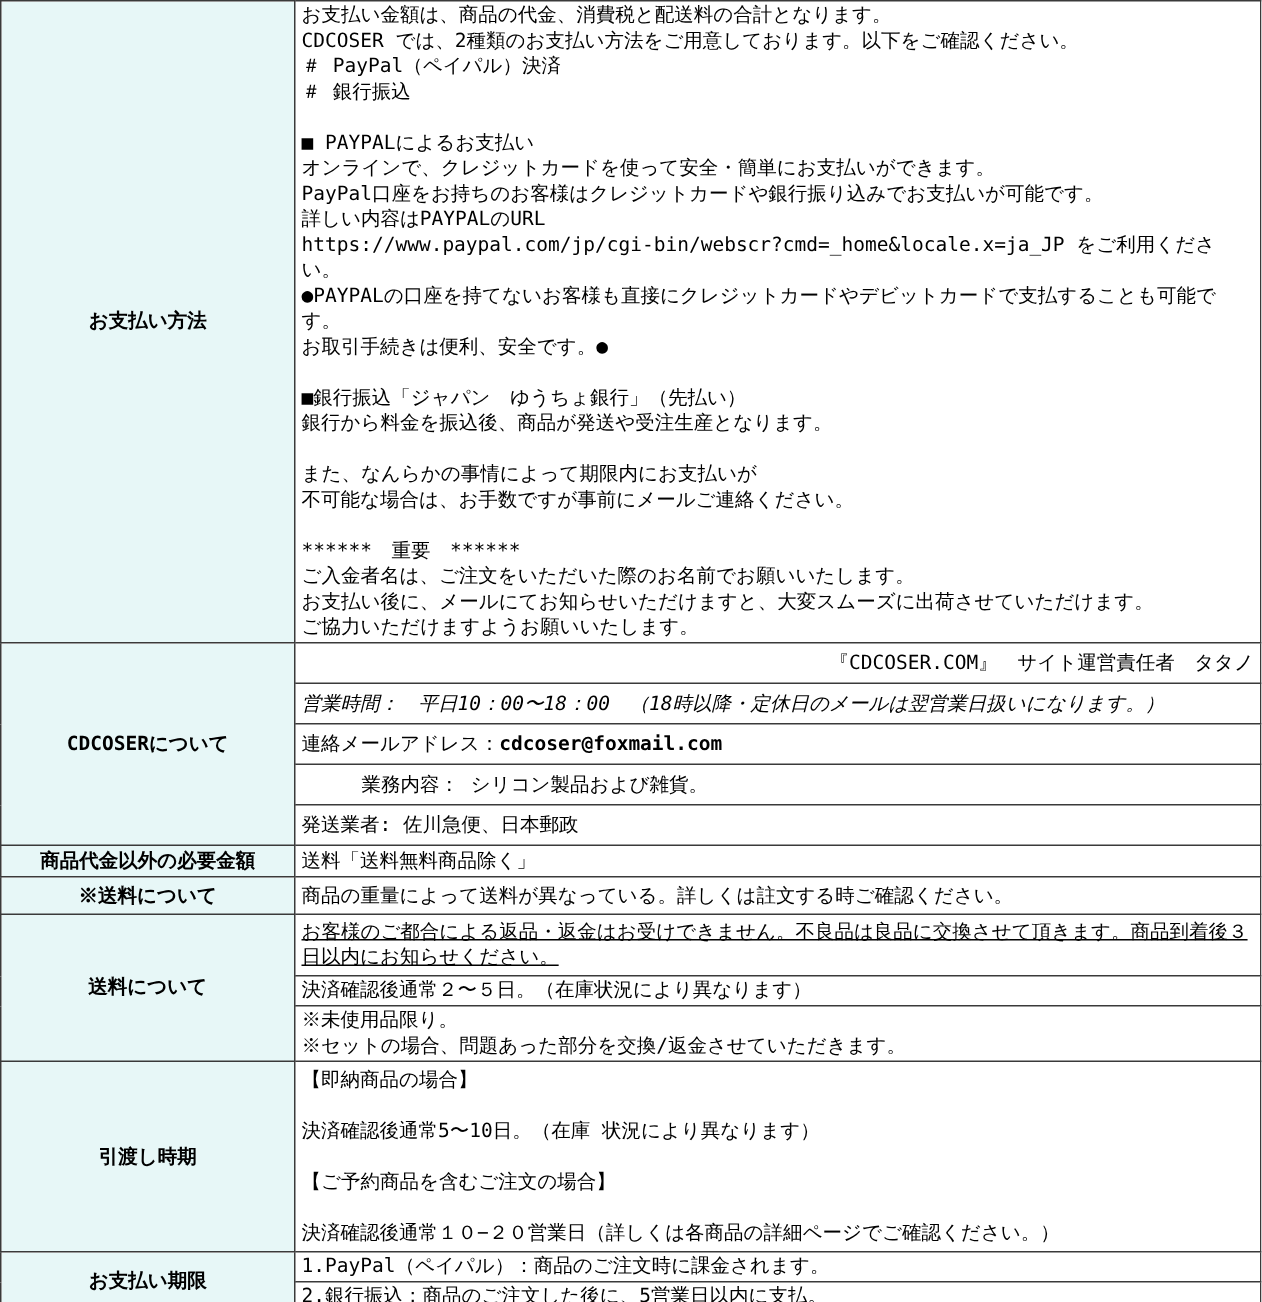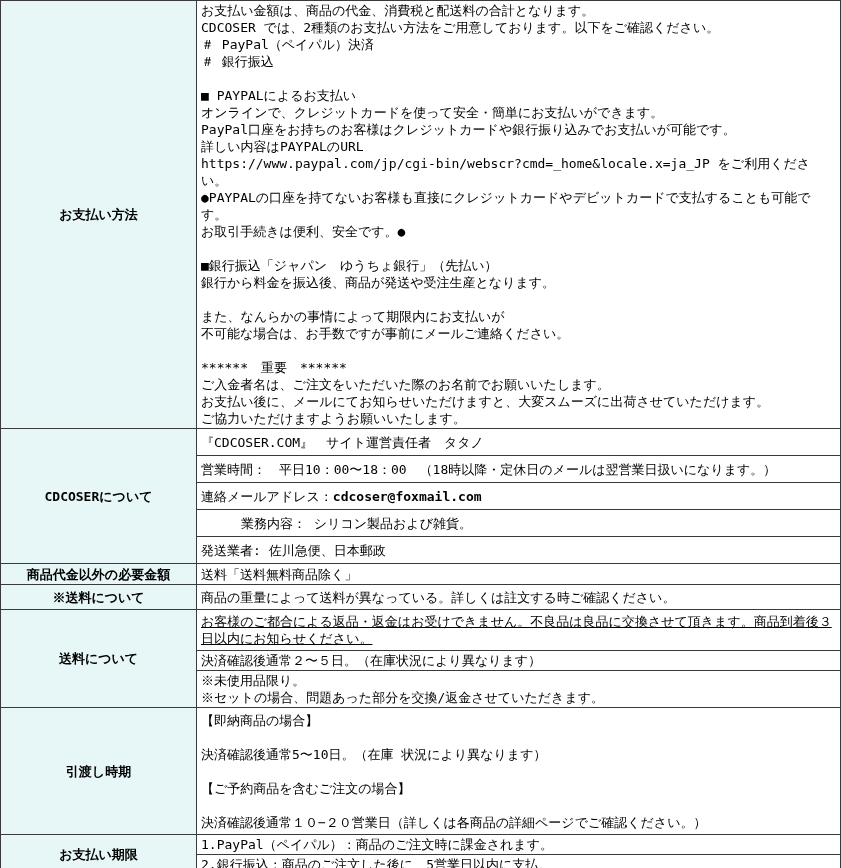--- a/index.html
+++ b/index.html
@@ -75,26 +75,26 @@
           <div class="line">不可能な場合は、お手数ですが事前にメールご連絡ください。</div>
           <div class="line">&nbsp;</div>
           <div class="line">******　重要　******</div>
           <div class="line">ご入金者名は、ご注文をいただいた際のお名前でお願いいたします。</div>
           <div class="line">お支払い後に、メールにてお知らせいただけますと、大変スムーズに出荷させていただけます。</div>
           <div class="line">ご協力いただけますようお願いいたします。</div>
         </td>
       </tr>
       <tr>
         <td class="label-cell" rowspan="5">CDCOSERについて</td>
-        <td class="content-cell" style="height: 24px;">
+        <td class="content-cell" style="height: 24px; text-align: right;">
           <div class="line">『CDCOSER.COM』　サイト運営責任者　タタノ</div>
         </td>
       </tr>
       <tr>
-        <td class="content-cell" style="height: 24px;">
+        <td class="content-cell" style="height: 24px; font-style: italic;">
           <div class="line">営業時間：　平日10：00〜18：00　（18時以降・定休日のメールは翌営業日扱いになります。）</div>
         </td>
       </tr>
       <tr>
         <td class="content-cell" style="height: 24px;">
           <div class="line"><span>連絡メールアドレス：</span><span style="font-weight: bold;">cdcoser@foxmail.com</span></div>
         </td>
       </tr>
       <tr>
         <td class="content-cell" style="height: 24px; padding-left: 44px;">

